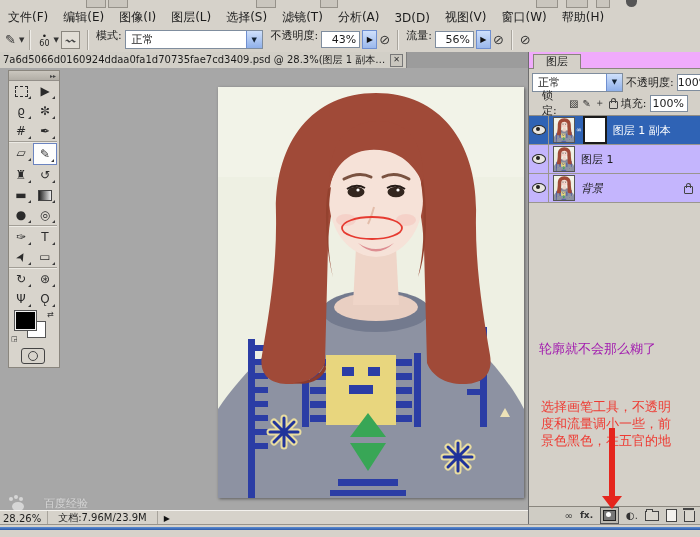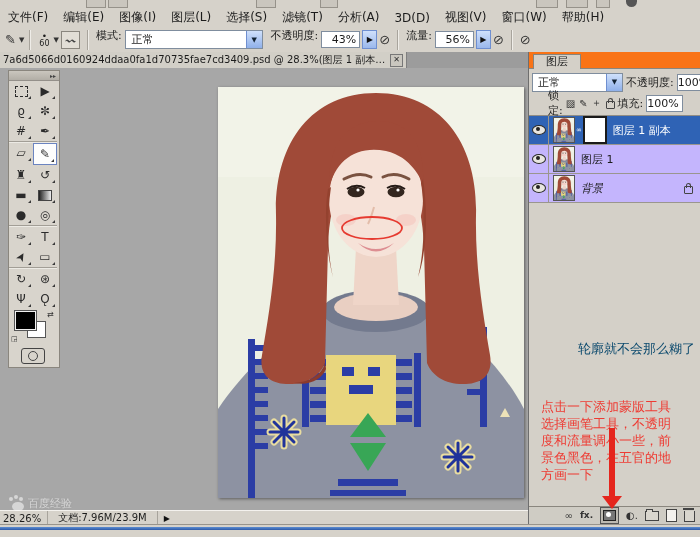--- a/index.html
+++ b/index.html
@@ -62,62 +62,62 @@
   .sw-bg{position:absolute;left:18px;top:12px;width:17px;height:15px;background:#fff;border:1px solid #555;}
   .sw-fg{position:absolute;left:6px;top:2px;width:19px;height:17px;background:#000;border:1px solid #f2f2f2;
          outline:1px solid #555;}
   .sw-reset{position:absolute;left:2px;bottom:2px;font-size:7px;color:#333;}
   .sw-switch{position:absolute;right:3px;top:1px;font-size:8px;color:#333;}
   .qmask{grid-column:1/3;height:22px;display:flex;align-items:center;justify-content:center;}
   .qmask-btn{width:22px;height:14px;border:1px solid #444;border-radius:3px;display:flex;align-items:center;
              justify-content:center;}
   .qmask-btn i{display:block;width:8px;height:8px;border:1px solid #444;border-radius:50%;}
   
-  .watermark{position:absolute;left:12px;top:496px;display:flex;align-items:center;gap:4px;opacity:.55;
+  .watermark{position:absolute;left:12px;top:496px;display:flex;align-items:center;gap:20px;opacity:.55;
              color:#fdfdfd;font-size:11px;text-shadow:0 0 2px #888;z-index:5;}
   .paw{width:12px;height:9px;background:#fdfdfd;border-radius:50%;position:relative;margin-top:6px;}
   .paw::before{content:"";position:absolute;left:-3px;top:-5px;width:4px;height:4px;border-radius:50%;
                background:#fdfdfd;box-shadow:5px -2px 0 #fdfdfd,10px 0 0 #fdfdfd;}
   
   .statusbar{position:absolute;left:0;top:510px;width:528px;height:14px;background:#d6d2ca;
              border-top:1px solid #f4f2ee;display:flex;align-items:center;font-size:10px;}
   .sb-zoom{padding:0 6px 0 3px;border-right:1px solid #a8a49c;height:100%;display:flex;align-items:center;}
   .sb-doc{padding:0 10px;height:100%;display:flex;align-items:center;border-right:1px solid #a8a49c;}
   .sb-arrow{font-size:8px;padding:0 6px;color:#111;}
   
   .dock{position:absolute;left:528px;top:52px;width:172px;height:472px;background:#d4d0c8;
         border-left:1px solid #6e6e6e;font-size:11px;}
-  .dock-head{height:16px;background:#f97316;border-bottom:1px solid #8a867e;position:relative;}
+  .dock-head{height:16px;background:#f0abfc;border-bottom:1px solid #8a867e;position:relative;}
   .dock-tab{position:absolute;left:4px;top:2px;width:46px;height:14px;background:#d4d0c8;
             border:1px solid #88847c;border-bottom:none;font-size:11px;text-align:center;line-height:14px;}
   .blendrow{display:flex;align-items:center;height:22px;padding:2px 3px 0 3px;gap:3px;}
   .blend-combo{display:flex;align-items:center;height:17px;border:1px solid #7f8d9e;background:#fff;flex:none;}
   .blend-combo .val{width:68px;padding-left:5px;font-size:11px;}
-  .lockrow{display:flex;align-items:center;height:20px;padding:0 19px;gap:3px;}
+  .lockrow{display:flex;align-items:center;height:20px;padding:0 13px;gap:3px;}
   .lockicons{display:flex;align-items:center;gap:4px;font-size:10px;color:#333;}
   .minilock{width:7px;height:6px;border:1px solid #444;border-radius:1px;position:relative;margin-top:3px;}
   .minilock::before{content:"";position:absolute;left:1px;top:-4px;width:3px;height:4px;border:1px solid #444;
                     border-bottom:none;border-radius:3px 3px 0 0;}
   .pfield{width:36px;height:15px;border:1px solid #7f8d9e;background:#fff;display:flex;align-items:center;
           justify-content:flex-end;padding-right:3px;font-size:11px;}
   .layerslist{border-top:1px solid #918d85;margin-top:2px;}
   .lrow{display:flex;align-items:center;height:28px;border-bottom:1px solid #9a968e;background:#c4b5fd;position:relative;}
   .lrow.sel{background:#2f63b5;color:#fff;}
   .eyecell{width:19px;height:100%;border-right:1px solid #9a968e;display:flex;align-items:center;justify-content:center;flex:none;}
   .eye{width:12px;height:8px;border:1px solid #2a2a2a;border-radius:50%;background:#e8e6e0;position:relative;}
   .eye::after{content:"";position:absolute;left:3px;top:1px;width:4px;height:4px;border-radius:50%;background:#222;}
   .lthumb{width:20px;height:24px;border:1px solid #555;margin-left:4px;background:#eee;flex:none;overflow:hidden;}
   .lthumb svg{display:block;width:20px;height:24px;}
   .chain{font-size:7px;margin:0 1px;flex:none;}
   .maskthumb{width:20px;height:24px;background:#fff;border:2px solid #1a1a1a;flex:none;}
   .lname{margin-left:6px;white-space:nowrap;overflow:hidden;font-size:11px;text-align:right;}
   .lname.italic{font-style:italic;}
   .rowlock{margin-left:auto;margin-right:8px;}
   
-  .anno1{position:absolute;left:10px;top:288px;width:156px;text-align:right;color:#0c4a6e;font-size:13px;}
+  .anno1{position:absolute;left:10px;top:288px;width:156px;text-align:left;color:#a21caf;font-size:13px;}
   .annop{position:absolute;left:12px;top:346px;width:158px;color:#ee3b33;font-size:13px;line-height:17px;}
   .red-arrow-shaft{position:absolute;left:80px;top:376px;width:6px;height:70px;background:#e5251d;z-index:6;}
   .red-arrow-head{position:absolute;left:73px;top:444px;width:0;height:0;border-left:10px solid transparent;
                   border-right:10px solid transparent;border-top:13px solid #e5251d;z-index:6;}
   
   .dock-bottom{position:absolute;left:0;bottom:0;width:100%;height:18px;border-top:1px solid #8a867e;
                background:#cfccc4;display:flex;align-items:center;justify-content:flex-end;gap:7px;padding-right:6px;box-sizing:border-box;}
   .db-icon{font-size:10px;color:#333;line-height:1;}
   .fx{font-weight:bold;font-size:9px;}
   .maskbtn{width:17px;height:15px;border:1px solid #555;background:#bdbab2;display:flex;align-items:center;justify-content:center;}
@@ -461,25 +461,23 @@
               <use href="#portrait"></use>
             </svg>
           </div>
         <span class="lname italic">背景</span>
         <span class="minilock rowlock"></span>
       </div>
     </div>
 
     <div class="anno1">轮廓就不会那么糊了</div>
     <div class="annop">
-      <div>点击一下添加蒙版工具</div>
       <div>选择画笔工具，不透明</div>
       <div>度和流量调小一些，前</div>
       <div>景色黑色，在五官的地</div>
-      <div>方画一下</div>
     </div>
     <div class="red-arrow-shaft"></div>
     <div class="red-arrow-head"></div>
 
     <div class="dock-bottom">
       <span class="db-icon">∞</span>
       <span class="db-icon fx">fx.</span>
       <span class="maskbtn">
           <i></i>
         </span>

